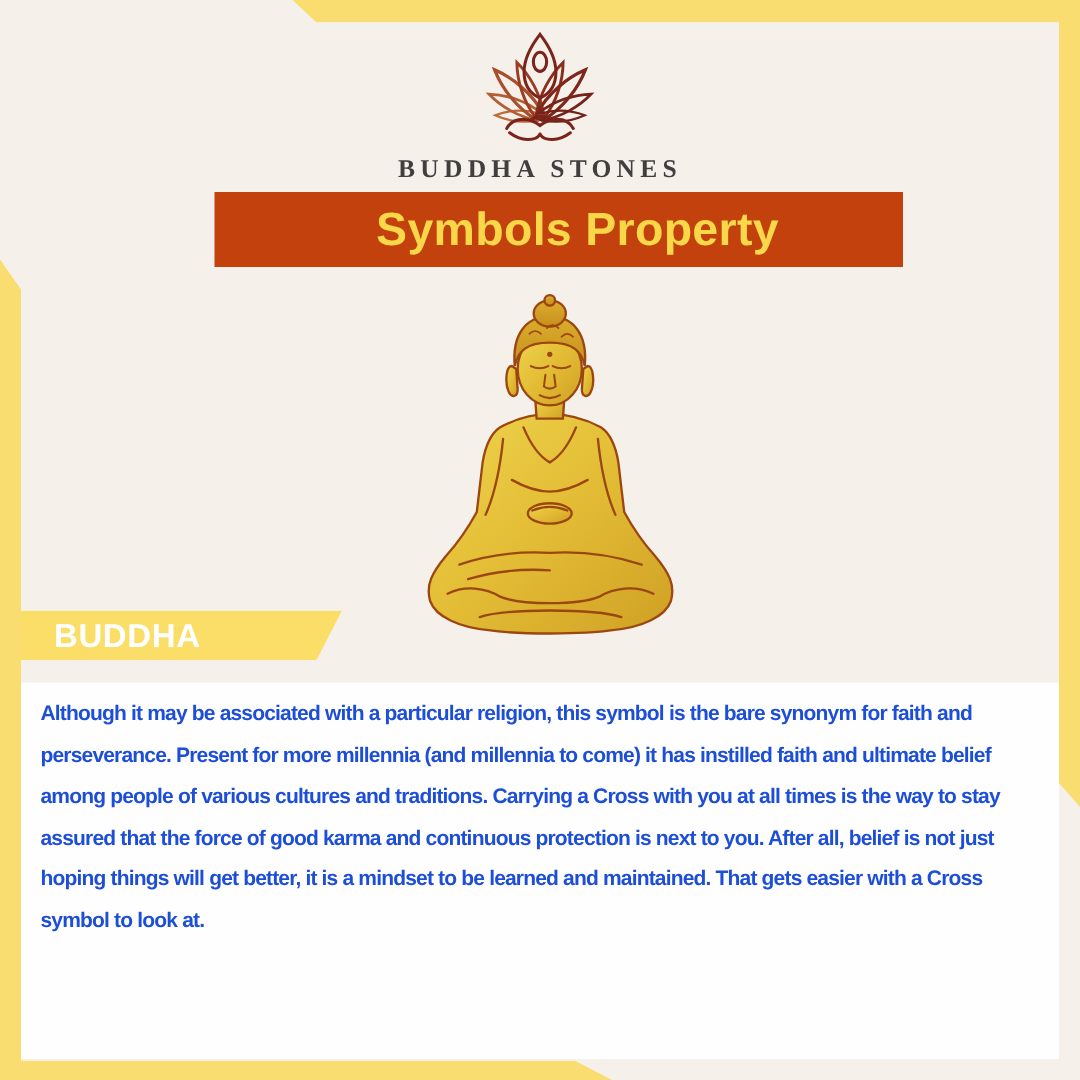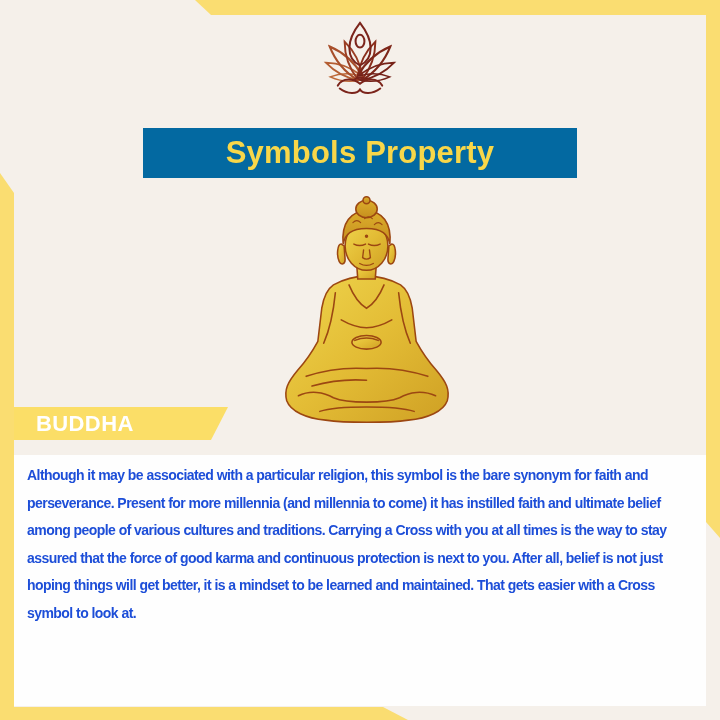--- a/index.html
+++ b/index.html
@@ -20,21 +20,21 @@
     clip-path:polygon(0 0,383px 0,100% 100%,0 100%);}
   
   .logo-svg{position:absolute; left:285px; top:20px; width:150px; height:82px;}
   .brand-name{
     position:absolute; left:0; top:103px; width:720px; text-align:center;
     font-family:"Liberation Serif", serif; font-size:17px; font-weight:600;
     letter-spacing:3.5px; color:#423e3e;
   }
   .title-strip{
     position:absolute; left:143px; top:128px; width:434px; height:50px;
-    background:#0369a1; text-align:center;
+    background:#c2410c; text-align:center;padding-left:25px;
   }
   .title-strip .title-text{
     display:block; line-height:50px; font-size:31px; font-weight:800;
     color:#f8d749; letter-spacing:0.2px;
   }
   
   .buddha-svg{position:absolute; left:277px; top:193px; width:180px; height:248px;}
   
   .symbol-flag{
     position:absolute; left:14px; top:407px; width:214px; height:33px;
@@ -86,20 +86,21 @@
         <path d="M75,3 C68,12 64,20 64,29 C64,38 68,44 75,47 C82,44 86,38 86,29 C86,20 82,12 75,3 Z"></path>
         <ellipse cx="75" cy="22" rx="4.6" ry="6.6"></ellipse>
         <path d="M52,68 C57,59 69,61 75,66 C81,61 93,59 98,68"></path>
         <path d="M54,71 C62,77 72,77 75,72"></path>
         <path d="M96,71 C88,77 78,77 75,72"></path>
         <path d="M69,62 Q75,57 81,62"></path>
         <path d="M72,60 Q75,63 78,60"></path>
       </g>
     </g>
   </svg>
+  <div class="brand-name">BUDDHA STONES</div>
 
   <div class="title-strip">
     <span class="title-text">Symbols Property</span>
   </div>
 
   <svg class="buddha-svg" viewBox="0 0 185 250">
     <defs>
       <linearGradient id="gold" x1="0" y1="0" x2="1" y2="1">
         <stop offset="0" stop-color="#efd54d"></stop>
         <stop offset="0.5" stop-color="#e3bc35"></stop>

